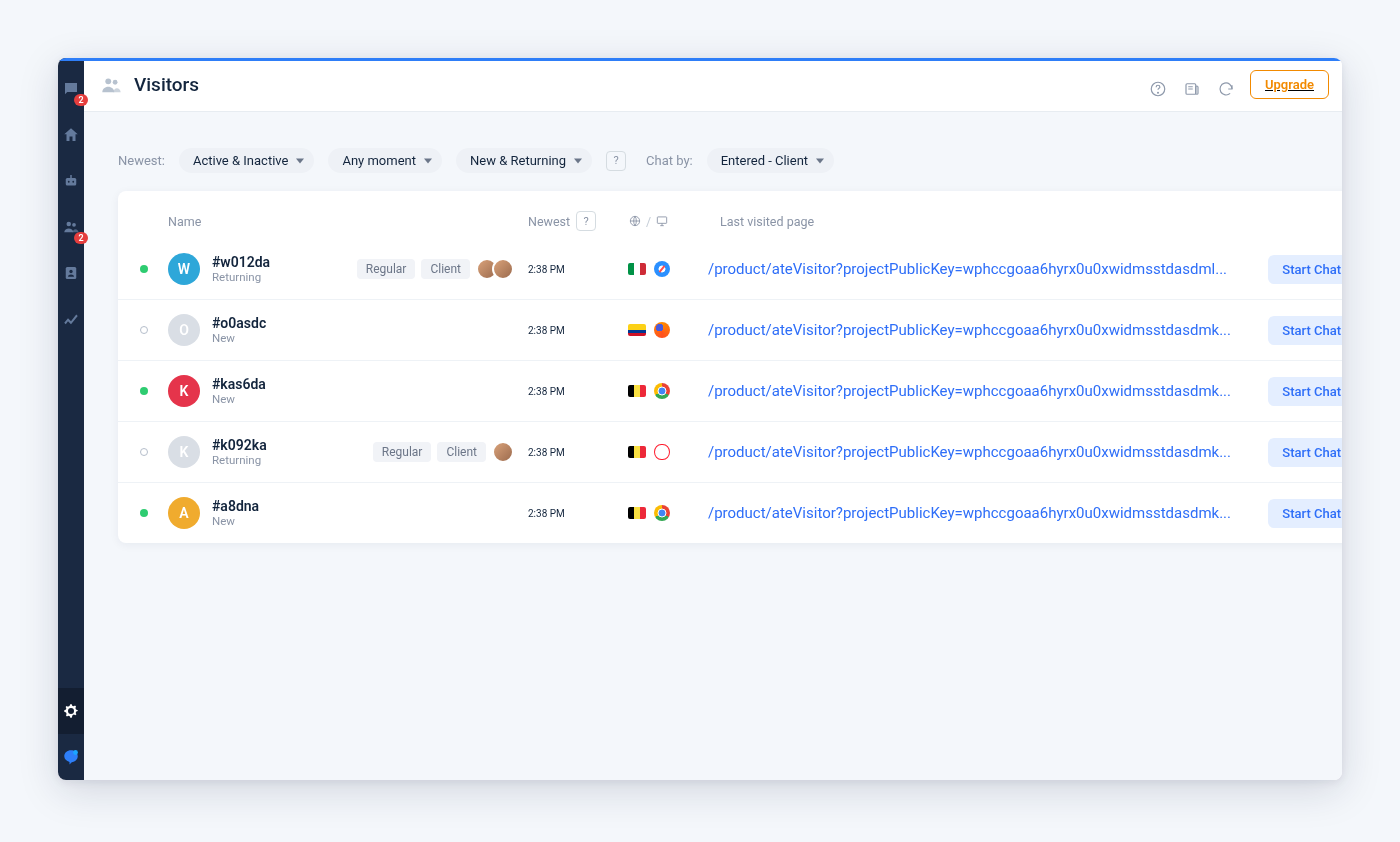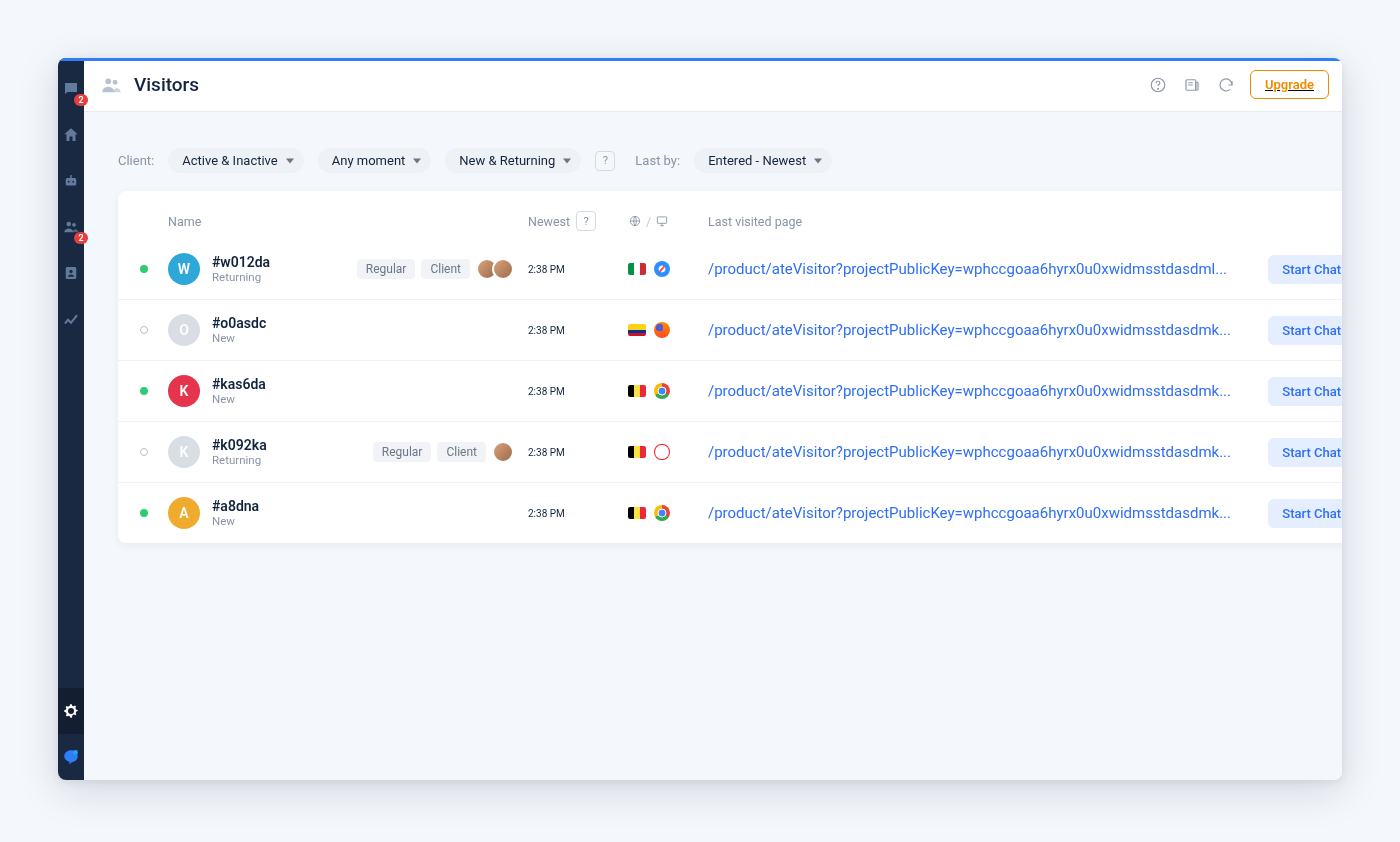--- a/index.html
+++ b/index.html
@@ -39,21 +39,21 @@
   .settings-row { background:rgba(0,0,0,.25); color:#fff; }
   .sidebar-bottom svg { width:18px; height:18px; fill:currentColor; }
   .settings-row svg { fill:#fff; }
   .logo-row svg { fill: var(--accent-blue); }
   
   .main { flex:1; display:flex; flex-direction:column; background:var(--page-bg); }
   .header { height:54px; background:#fff; border-bottom:1px solid #e7ecf1; display:flex; align-items:center; padding:0 20px 0 16px; gap:12px; }
   .header-title-icon { color:#b7c2cf; display:flex; align-items:center; }
   .header-title-icon svg { width:22px; height:22px; fill:currentColor; }
   .header-title { font-size:19px; color:var(--text-dark); font-weight:500; }
-  .header-right { margin-left:auto; display:flex; align-items:center; gap:14px;text-decoration:underline; }
+  .header-right { margin-left:auto; display:flex; align-items:flex-end; gap:14px;text-decoration:underline; }
   .header-right .hicon { width:20px; height:20px; color:#8e99ab; cursor:pointer; display:flex; align-items:center; justify-content:center; }
   .header-right .hicon svg { width:18px; height:18px; fill:none; stroke:currentColor; stroke-width:1.6; }
   .upgrade-btn { border:1px solid var(--accent-orange); color:var(--accent-orange); background:#fff; font-size:13px; font-weight:600; padding:6px 14px; border-radius:6px; cursor:pointer; }
   .avatar-img { width:26px; height:26px; border-radius:50%; background:linear-gradient(135deg,#d9a27a,#9c6b4e); display:inline-block; }
   .online-dot { width:8px; height:8px; background:#2ecc71; border-radius:50%; display:inline-block; }
   
   .content { padding:22px 34px; }
   .page-heading { font-size:20px; color:var(--text-dark); font-weight:500; }
   .filters-row { margin-top:14px; display:flex; align-items:center; gap:14px; font-size:13px; }
   .filters-label { color:var(--text-muted); }
@@ -61,21 +61,21 @@
   .chip-select::after { content:''; position:absolute; right:10px; top:50%; width:0; height:0; border-left:4px solid transparent; border-right:4px solid transparent; border-top:5px solid #6b7689; transform:translateY(-50%); }
   .help-chip { width:20px; height:20px; border-radius:4px; border:1px solid var(--help-border); display:inline-flex; align-items:center; justify-content:center; color:var(--text-muted); font-size:11px; cursor:pointer; }
   
   .table-card { margin-top:18px; background:#fff; border-radius:8px; box-shadow:0 2px 10px rgba(20,30,60,.06); padding:6px 0 0 0; }
   .thead { display:flex; align-items:center; padding:14px 22px 8px 50px; font-size:12.5px; color:var(--text-muted); }
   .col-name { width:360px; }
   .col-entered { width:100px; display:flex; align-items:center; gap:6px; }
   .col-loc { width:80px; display:flex; align-items:center; gap:4px; color:var(--text-muted); }
   .col-loc svg { width:14px; height:14px; fill:none; stroke:currentColor; stroke-width:1.5; }
   .col-loc .sep { color:#c5cdd7; }
-  .col-page { flex:1; }
+  .col-page { flex:1;margin-left:12px; }
   .col-act { width:110px; }
   .row { display:flex; align-items:center; padding:14px 22px; border-top:1px solid #eef2f6; position:relative; }
   .row:first-of-type { border-top:none; }
   .presence { position:absolute; left:22px; width:8px; height:8px; border-radius:50%; background:#2ecc71; }
   .presence.idle { background:transparent; border:1.5px solid #b5becb; }
   .row-inner { margin-left:28px; display:flex; align-items:center; width:100%; }
   .vid { display:flex; align-items:center; gap:12px; width:360px; }
   .vavatar { width:32px; height:32px; border-radius:50%; color:#fff; font-weight:600; font-size:14px; display:flex; align-items:center; justify-content:center; flex-shrink:0; }
   .vtext { display:flex; flex-direction:column; }
   .vname { font-size:14px; color:var(--text-dark); font-weight:600; }
@@ -199,27 +199,27 @@
           </span>
         <button class="upgrade-btn">Upgrade</button>
         <span class="avatar-img"></span>
         <span class="online-dot"></span>
       </div>
     </div>
 
     <div class="content">
 
       <div class="filters-row">
-        <span class="filters-label">Client:</span>
+        <span class="filters-label">Newest:</span>
         <span class="chip-select">Active &amp; Inactive</span>
         <span class="chip-select">Any moment</span>
         <span class="chip-select">New &amp; Returning</span>
         <span class="help-chip">?</span>
-        <span class="filters-label" style="margin-left:6px">Last by:</span>
-        <span class="chip-select">Entered - Newest</span>
+        <span class="filters-label" style="margin-left:6px">Chat by:</span>
+        <span class="chip-select">Entered - Client</span>
       </div>
 
       <div class="table-card">
         <div class="thead">
           <div class="col-name">Name</div>
           <div class="col-entered">
             <span>Newest</span>
             <span class="help-chip">?</span>
           </div>
           <div class="col-loc">

